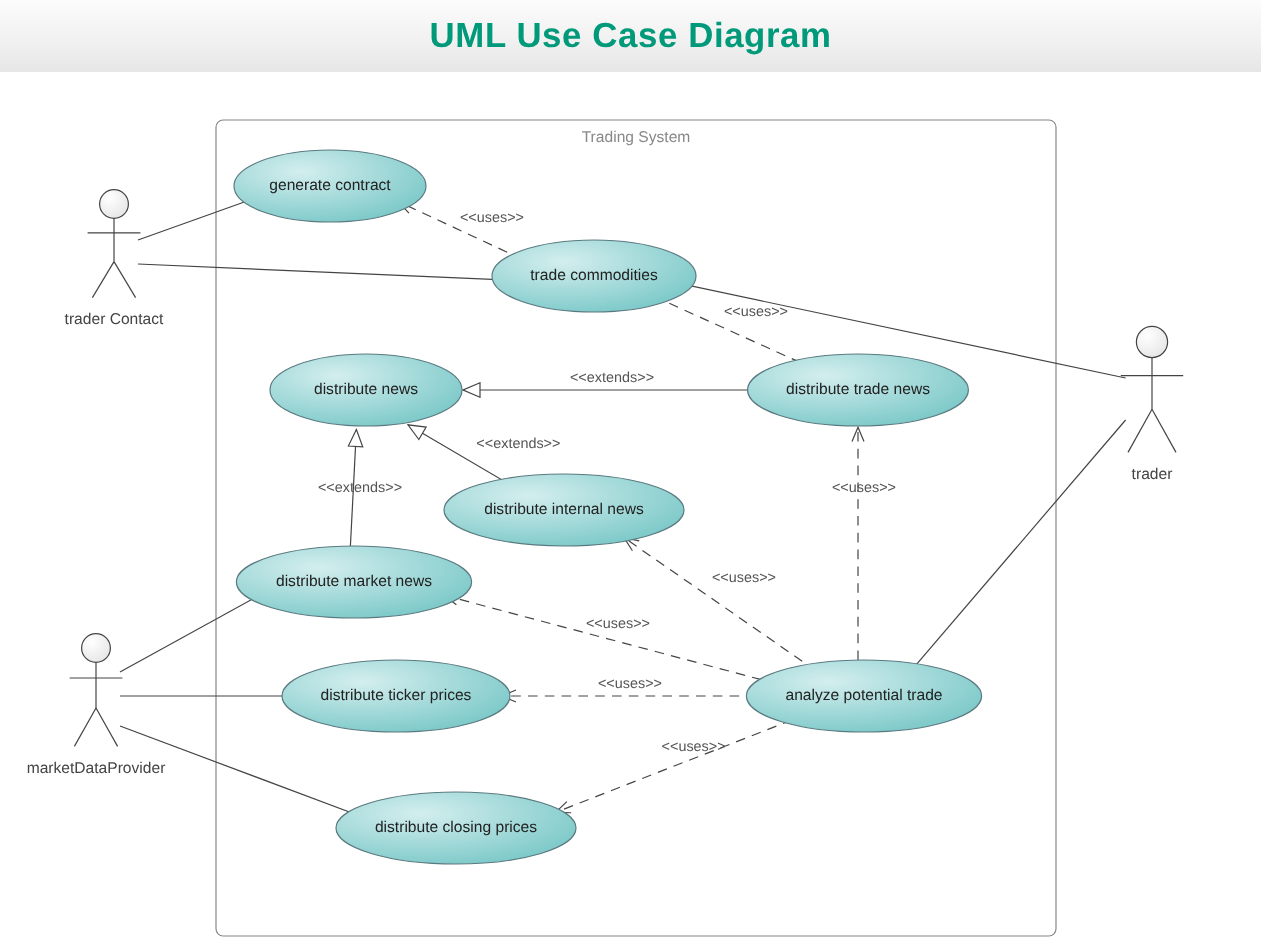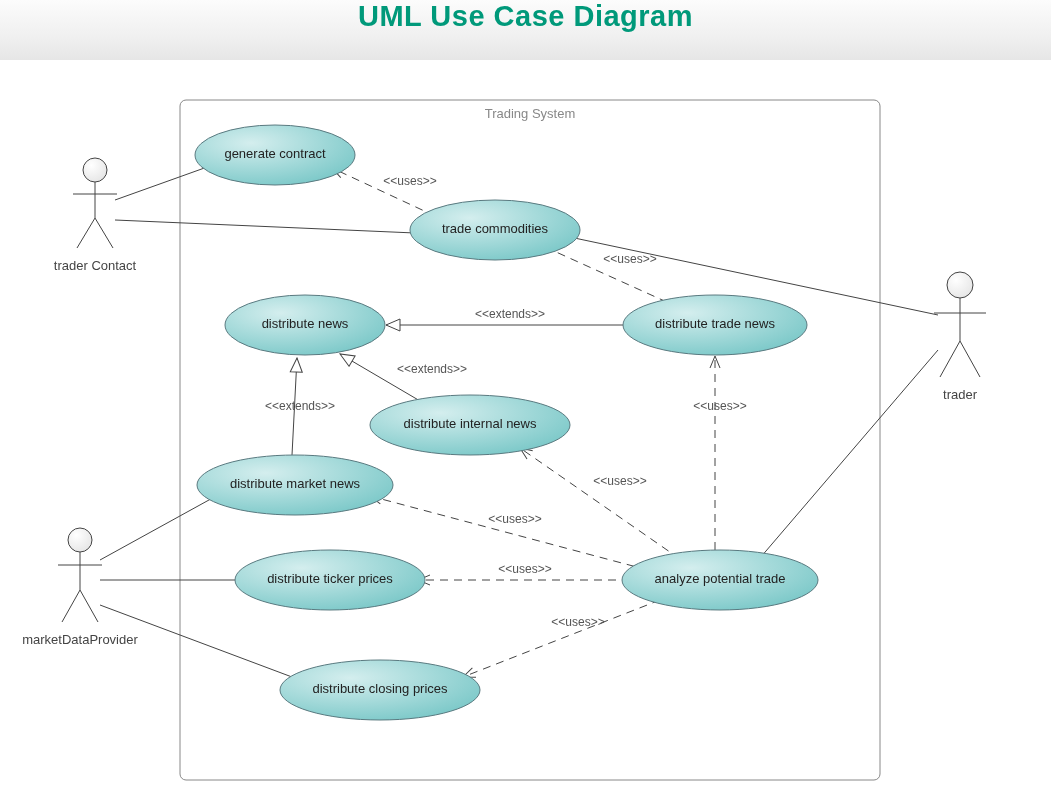--- a/index.html
+++ b/index.html
@@ -8,21 +8,21 @@
     width: 1051px;
     height: 789px;
     font-family: Arial, sans-serif;
     background: #fff;
   }
   .header {
     width: 100%;
     height: 60px;
     background: linear-gradient(to bottom, #fcfcfc 0%, #f0f0f0 60%, #e6e6e6 100%);
     display: flex;
-    align-items: flex-start;
+    align-items: center;
     justify-content: center;
   }
   .header-title {
     color: #00997a;
     font-size: 29px;
     font-weight: bold;
     letter-spacing: 0.5px;
   }
   svg {
     display: block;

